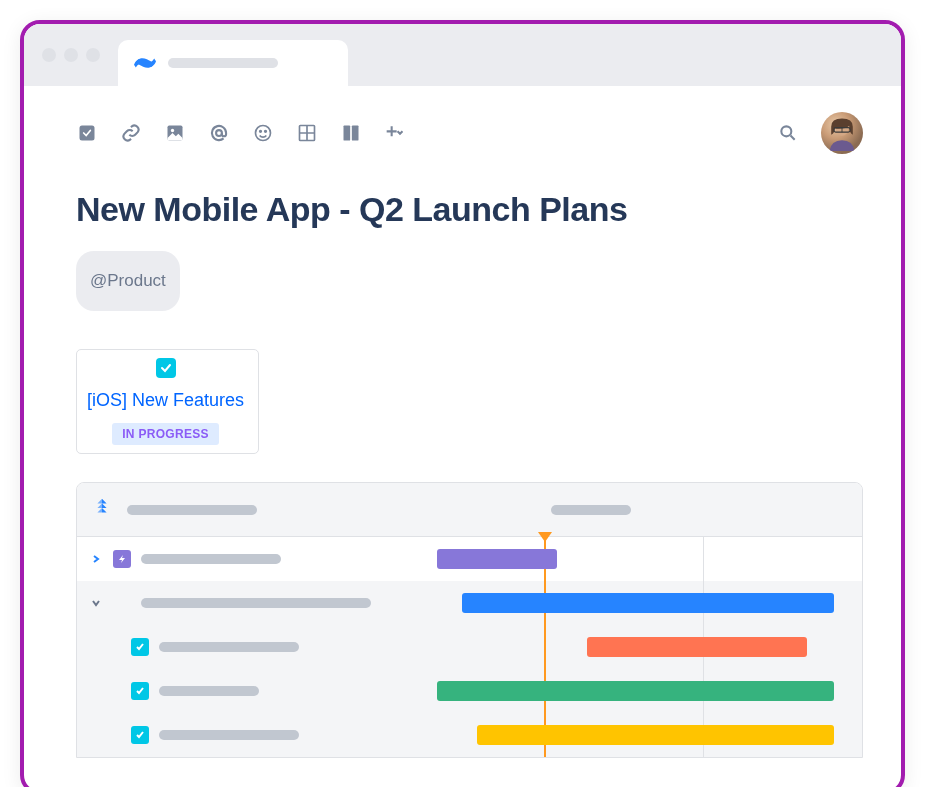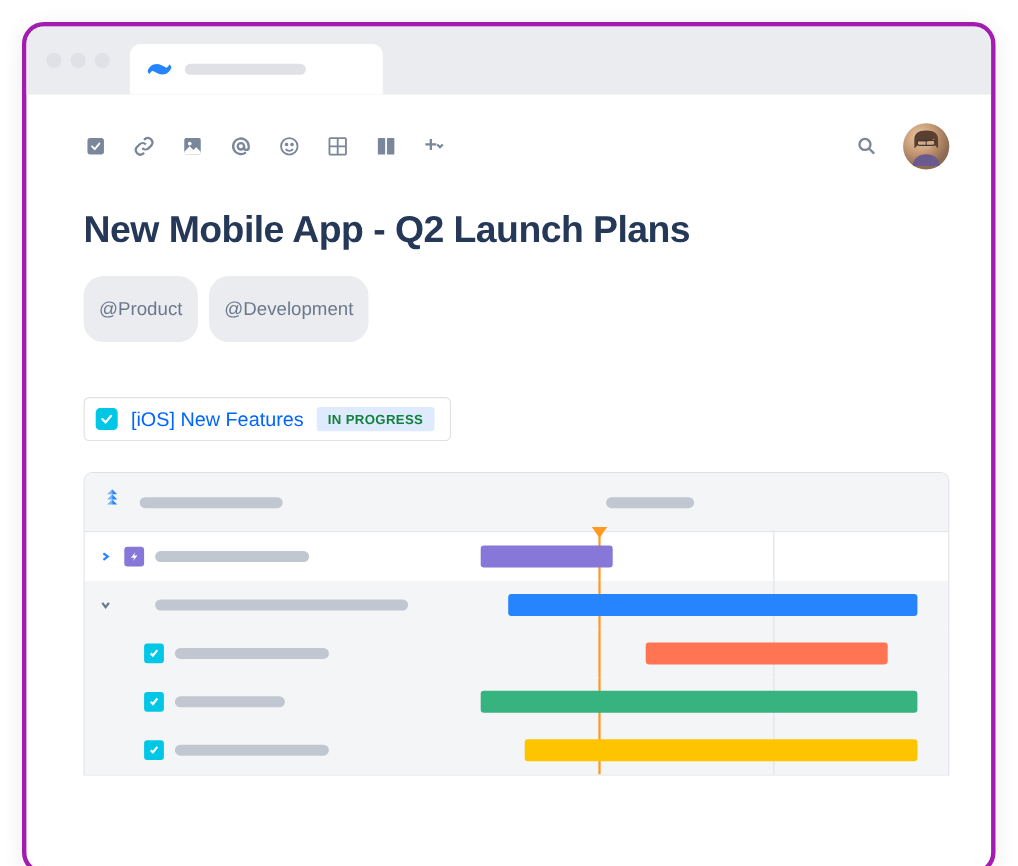--- a/index.html
+++ b/index.html
@@ -14,25 +14,25 @@
 .content { padding: 26px 38px 0 52px; }
 .toolbar { display: flex; align-items: center; gap: 22px; }
 .toolbar .spacer { flex: 1; }
 .tb-btn { width: 22px; height: 22px; display: flex; align-items: center; justify-content: center; color: #7A869A; cursor: pointer; }
 .tb-btn svg { width: 20px; height: 20px; }
 .avatar { width: 42px; height: 42px; border-radius: 50%; background: radial-gradient(circle at 35% 30%, #e8c9a8 0%, #c99b76 35%, #8b6b52 70%); display:flex; align-items:center; justify-content:center; overflow:hidden; }
 .avatar svg { width: 36px; height: 36px; }
 .title { margin-top: 36px; font-size: 34px; font-weight: 600; color: #253858; letter-spacing: -0.5px; }
 .tags { display: flex; gap: 10px; margin-top: 22px; }
 .tag { background: #EBECF0; color: #6B778C; padding: 20px 14px; border-radius: 18px; font-size: 17px; }
-.task-card { margin-top: 50px; display: inline-flex; align-items: center; gap: 12px; border: 1px solid #DFE1E5; border-radius: 5px; padding: 8px 14px 8px 10px; }
+.task-card { margin-top: 38px; display: inline-flex; align-items: center; gap: 12px; border: 1px solid #DFE1E5; border-radius: 5px; padding: 8px 14px 8px 10px; flex-direction: column; }
 .check-sq { width: 20px; height: 20px; background: #00C7E6; border-radius: 4px; display: flex; align-items: center; justify-content: center; }
 .check-sq svg { width: 12px; height: 12px; }
 .task-title { color: #0065FF; font-size: 18px; }
-.status-pill { background: #DEEBFF; color: #15803d; font-size: 12px; font-weight: 700; padding: 4px 10px; border-radius: 3px; letter-spacing: 0.3px; }
+.status-pill { background: #DEEBFF; color: #8b5cf6; font-size: 12px; font-weight: 700; padding: 4px 10px; border-radius: 3px; letter-spacing: 0.3px; }
 .roadmap { margin-top: 28px; border: 1px solid #DFE1E5; border-radius: 8px 8px 0 0; overflow: hidden; }
 .rm-header { height: 54px; background: #F4F5F7; display: flex; align-items: center; padding: 0 14px; gap: 14px; border-bottom: 1px solid #DFE1E5; }
 .rm-header .jira-logo svg { width: 22px; height: 22px; }
 .rm-header .ph-a { width: 130px; height: 10px; background: #C1C7D0; border-radius: 5px; }
 .rm-header .ph-b { width: 80px; height: 10px; background: #C1C7D0; border-radius: 5px; margin-left: 280px; }
 .rm-body { position: relative; display: flex; }
 .grid-line { position: absolute; top: 0; bottom: 0; width: 1px; background: #DFE1E5; }
 .today-line { position: absolute; top: 0; bottom: 0; width: 2px; background: #FF991F; left: 107px; }
 .today-marker { position: absolute; top: -5px; left: 101px; width: 0; height: 0; border-left: 7px solid transparent; border-right: 7px solid transparent; border-top: 10px solid #FF991F; }
 .row { display: flex; align-items: center; height: 44px; }
@@ -142,21 +142,20 @@
             <line x1="20" y1="14" x2="20" y2="19" stroke="#3a3a3a" stroke-width="1"></line>
             <path d="M6 40 Q8 28 20 28 Q32 28 34 40 Z" fill="#6b5a8f"></path>
           </svg>
       </div>
     </div>
 
     <h1 class="title">New Mobile App - Q2 Launch Plans</h1>
 
     <div class="tags">
       <span class="tag">@Product</span>
-      <span class="tag">@Development</span>
     </div>
 
     <div class="task-card">
       <span class="check-sq">
         <svg viewBox="0 0 12 12">
             <path d="M2 6l3 3 5-6" stroke="#fff" stroke-width="2" fill="none" stroke-linecap="round"></path>
           </svg>
       </span>
       <span class="task-title">[iOS] New Features</span>
       <span class="status-pill">IN PROGRESS</span>

